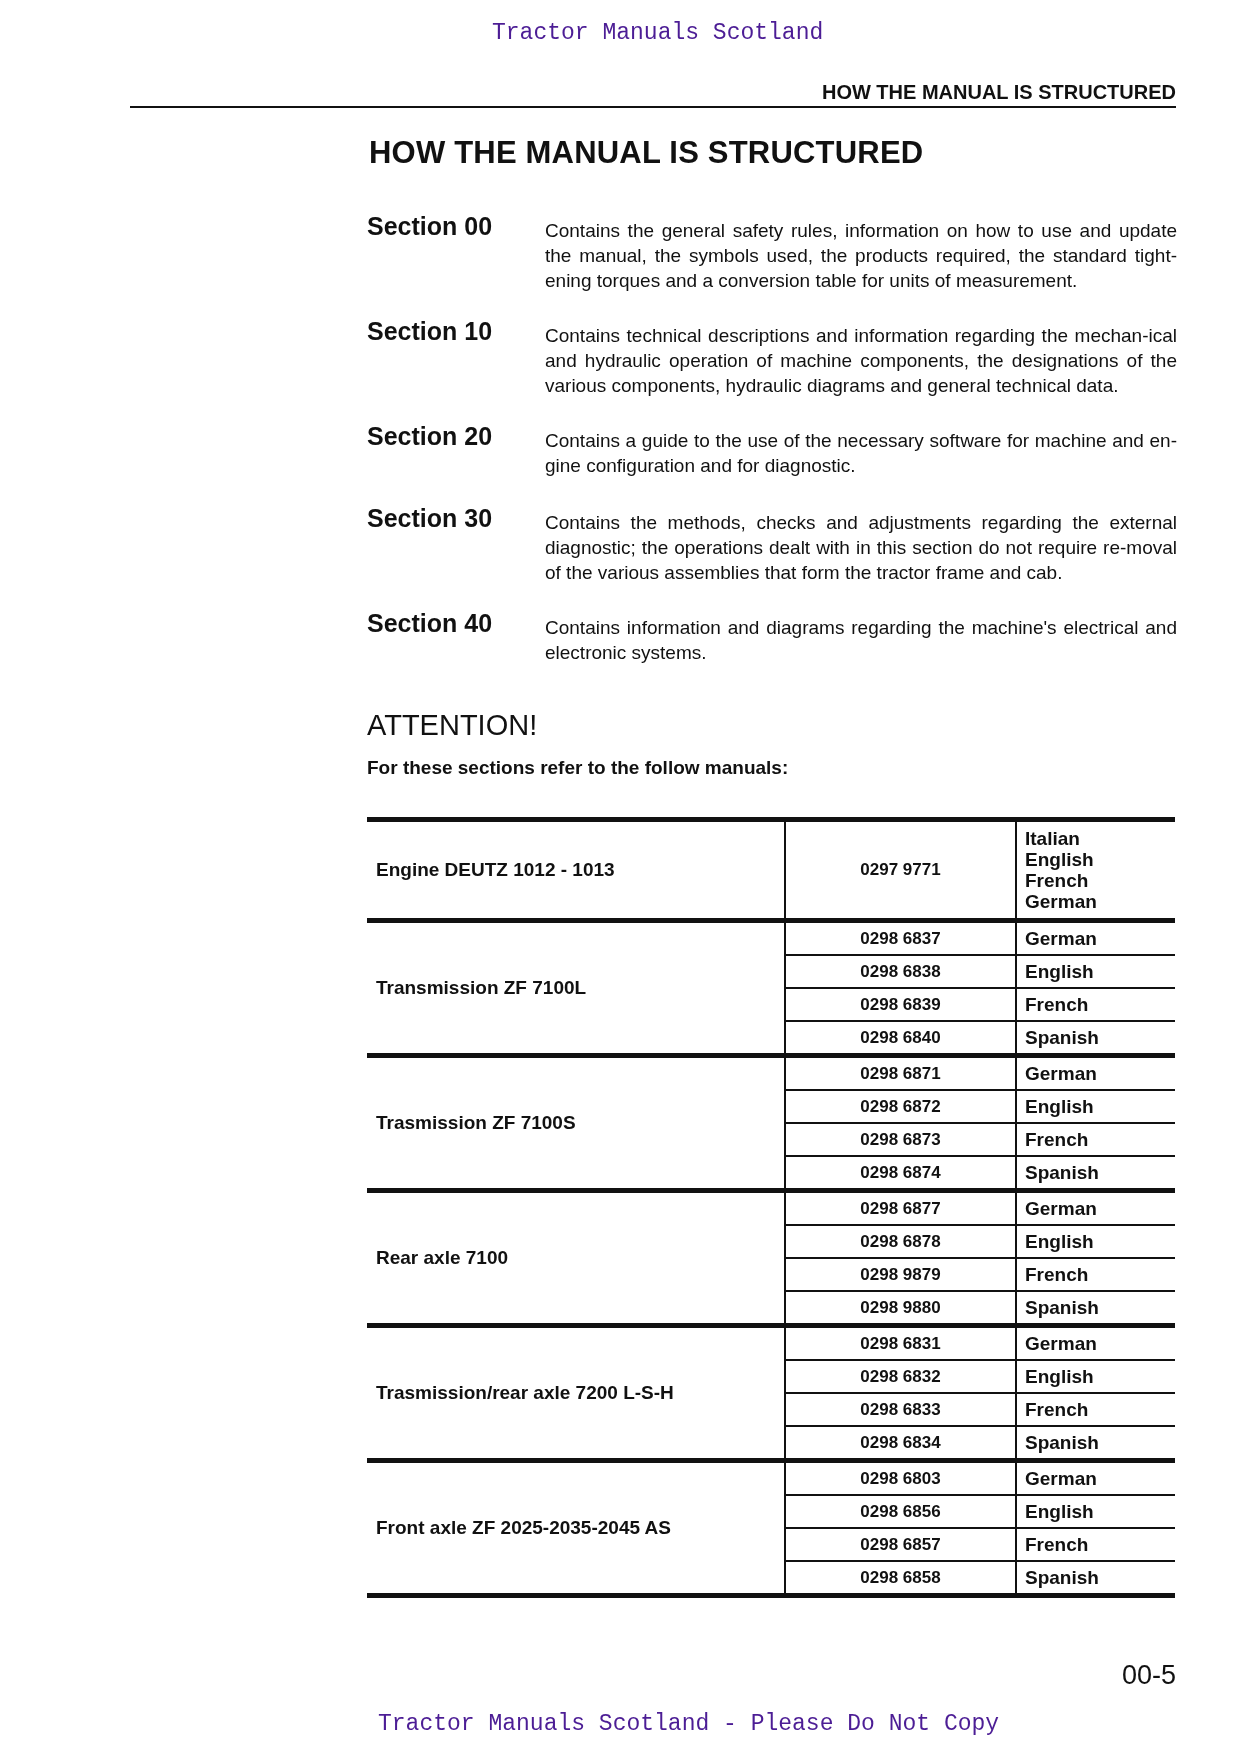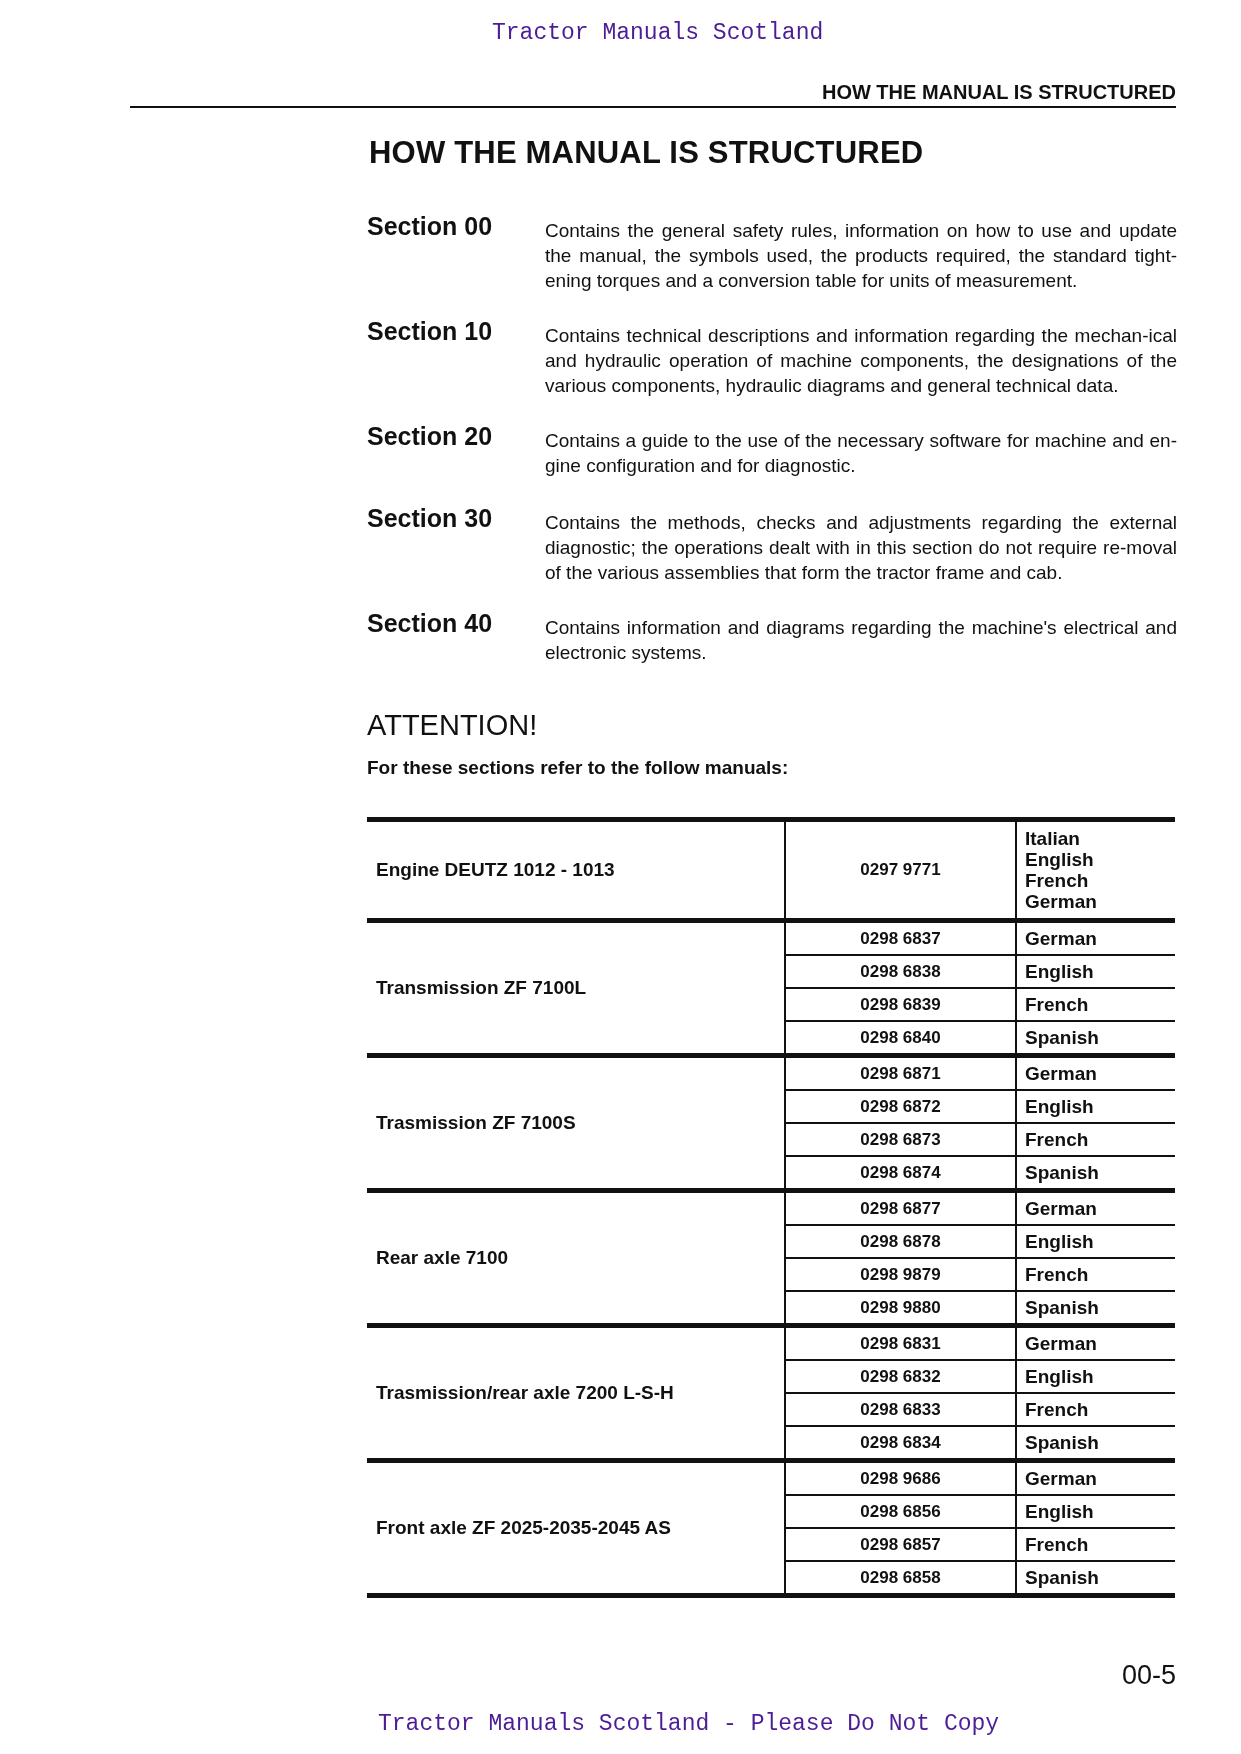--- a/index.html
+++ b/index.html
@@ -139,21 +139,21 @@
       <tr class="sub">
         <td class="code">0298 6833</td>
         <td class="lang">French</td>
       </tr>
       <tr class="sub">
         <td class="code">0298 6834</td>
         <td class="lang">Spanish</td>
       </tr>
       <tr class="group-start">
         <td class="comp" rowspan="4" style="border-bottom: 5px solid rgb(17, 17, 17);">Front axle ZF 2025-2035-2045 AS</td>
-        <td class="code">0298 9686</td>
+        <td class="code">0298 6803</td>
         <td class="lang">German</td>
       </tr>
       <tr class="sub">
         <td class="code">0298 6856</td>
         <td class="lang">English</td>
       </tr>
       <tr class="sub">
         <td class="code">0298 6857</td>
         <td class="lang">French</td>
       </tr>

